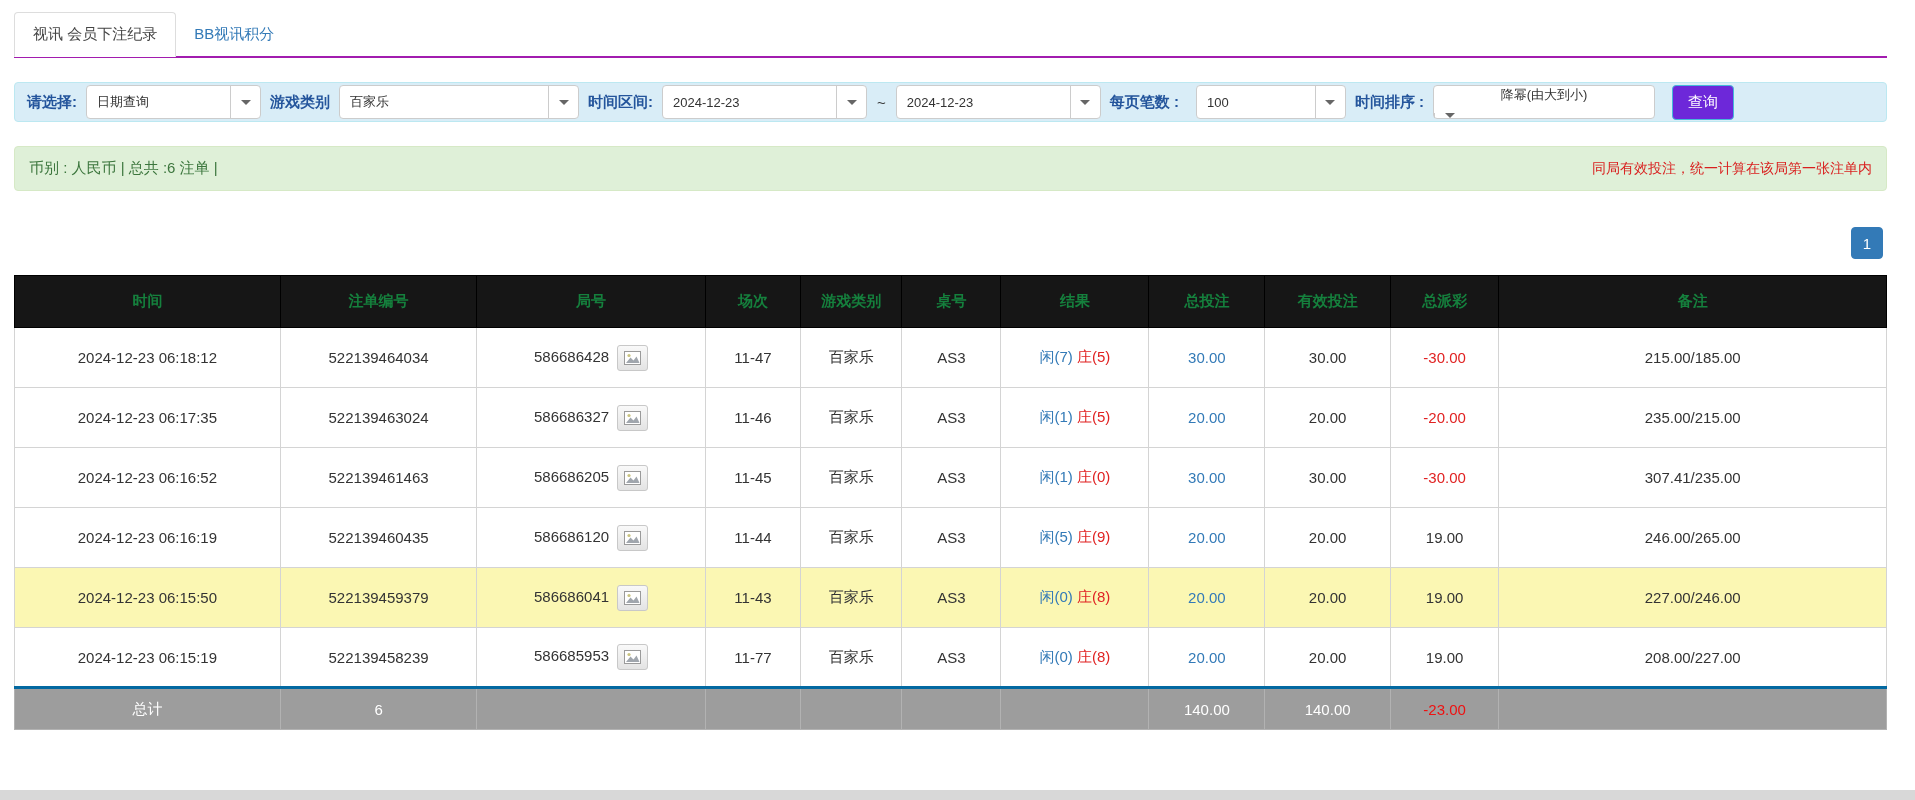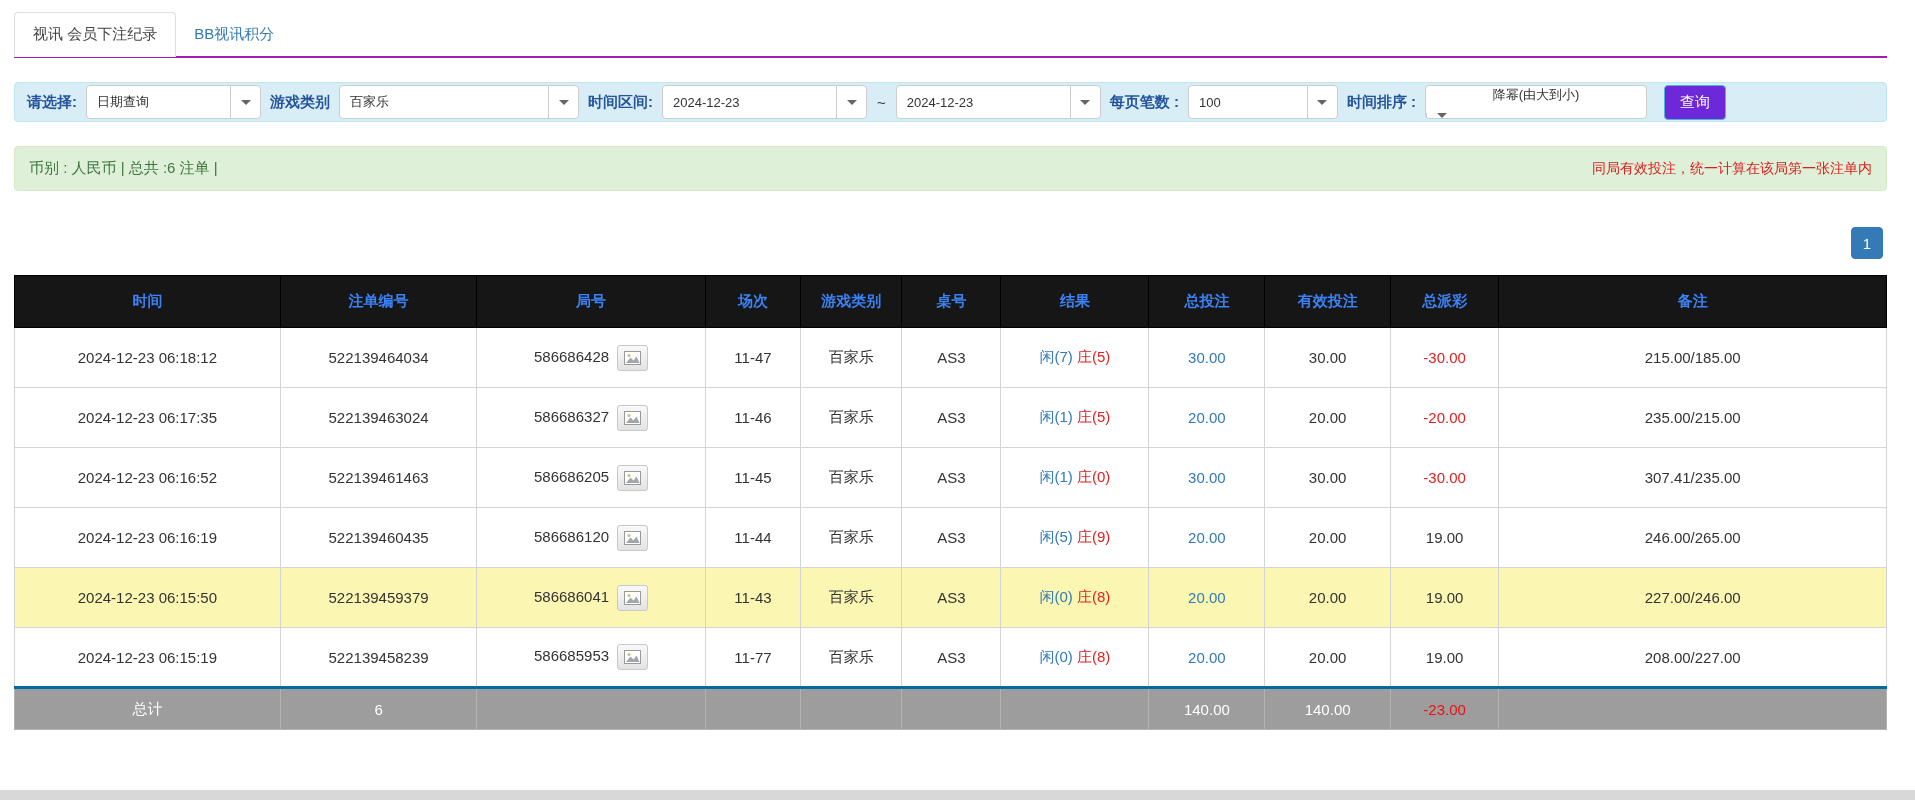--- a/index.html
+++ b/index.html
@@ -32,21 +32,21 @@
   .combo {
     background: #fff; border: 1px solid #ccc; border-radius: 4px; height: 34px;
     display: flex; align-items: center; justify-content: space-between; cursor: pointer;
   }
   .combo-text { padding: 0 10px; font-size: 13px; color: #333; white-space: nowrap; overflow: hidden; }
   .combo-caret { width: 30px; align-self: stretch; border-left: 1px solid #ccc;
     display: flex; align-items: center; justify-content: center; }
   .caret { width: 0; height: 0; border-left: 5px solid transparent;
     border-right: 5px solid transparent; border-top: 5px solid #666; }
   .w175 { width: 175px; } .w240 { width: 240px; } .w205 { width: 205px; }
-  .w150 { width: 150px; } .w222 { width: 222px; flex-direction: column; }
+  .w150 { width: 150px; margin-left: 8px; } .w222 { width: 222px; flex-direction: column; }
   .query-btn {
     margin-left: 8px; background: #6d28d9; border: 1px solid #46b8da; color: #fff;
     font-size: 15px; padding: 7px 15px; border-radius: 4px; cursor: pointer;
     font-family: inherit;
   }
 
   
   .info-bar {
     margin-top: 24px; background: #dff0d8; border: 1px solid #d6e9c6; border-radius: 4px;
     padding: 12px 14px; display: flex; justify-content: space-between; align-items: center;
@@ -59,21 +59,21 @@
   .page-btn {
     min-width: 32px; height: 32px; background: #337ab7; border: 1px solid #337ab7;
     color: #fff; display: flex; align-items: center; justify-content: center;
     border-radius: 4px; font-size: 15px; cursor: pointer;
   }
 
   
   table.records { width: 100%; border-collapse: collapse; margin-top: 16px;
     table-layout: fixed; font-size: 15px; }
   .records th {
-    background: #161616; color: #3b82f6; font-weight: bold; font-size: 15px;
+    background: #161616; color: #15803d; font-weight: bold; font-size: 15px;
     height: 52px; padding: 6px 4px; border: 1px solid #000; text-align: center;
   }
   .records td {
     border: 1px solid #d4d4d4; text-align: center; height: 60px; padding: 6px;
     background: #fff; overflow: hidden; white-space: nowrap;
   }
   .records tr.highlight td { background: #fbf7b3; }
   .records tr.summary td {
     background: #9d9d9d; color: #fff; height: 42px; border: 1px solid #b2b2b2;
   }

